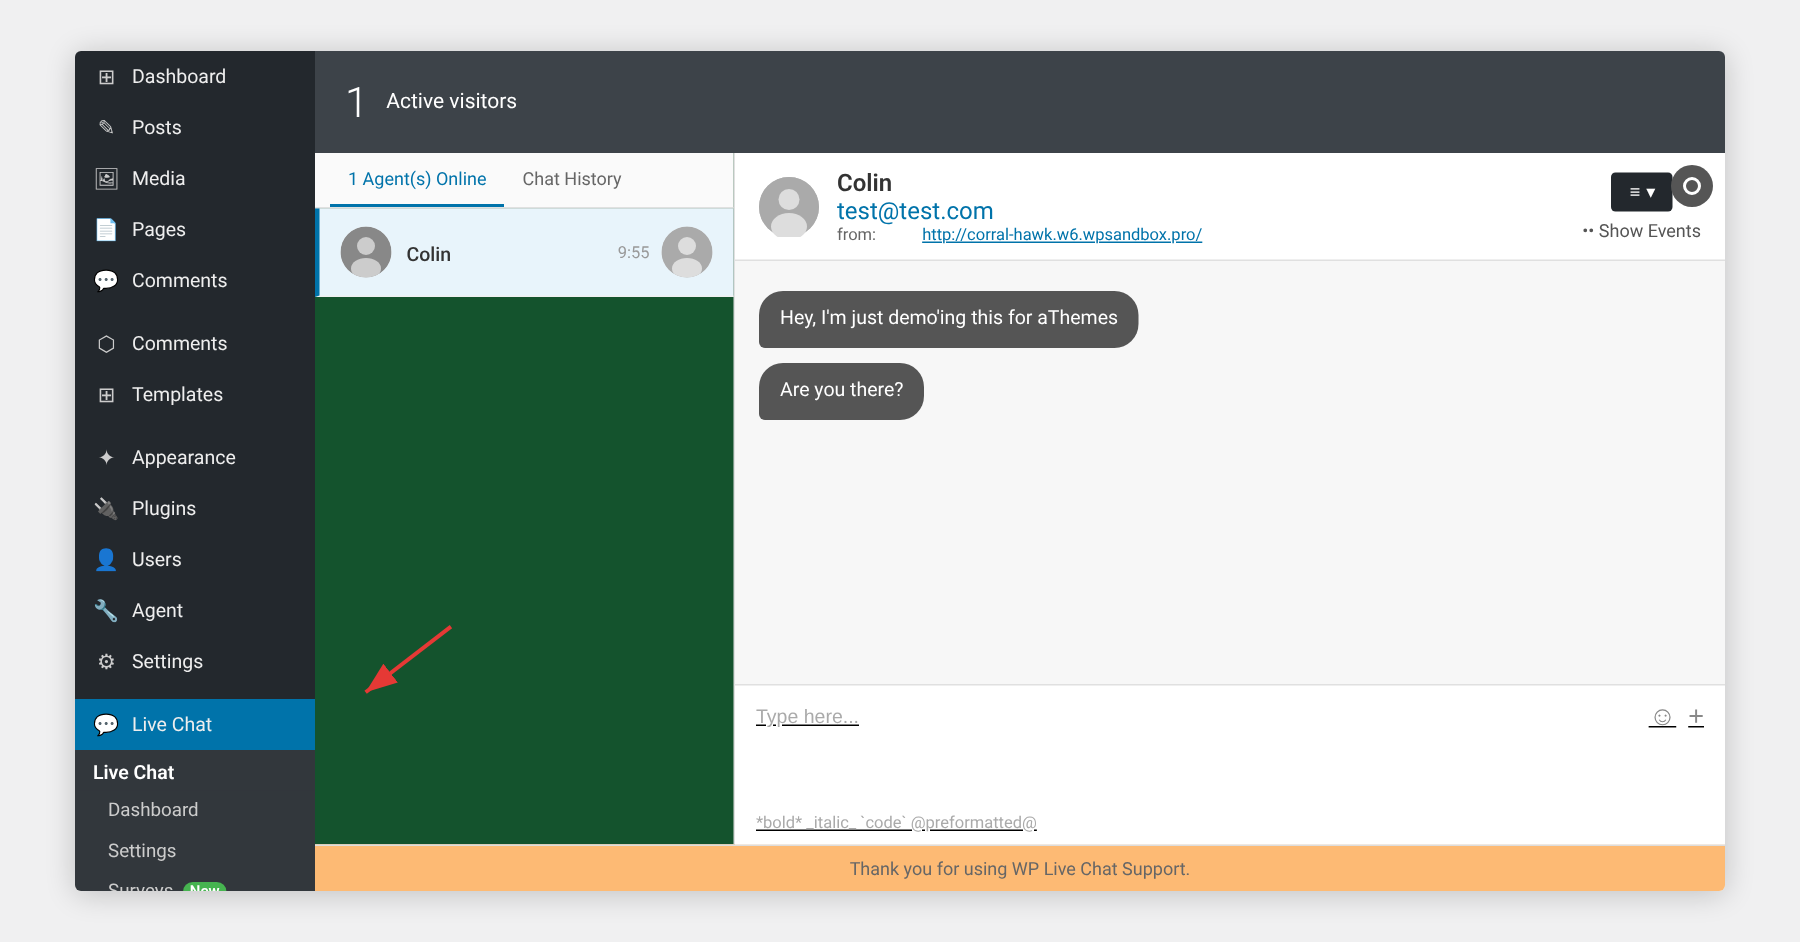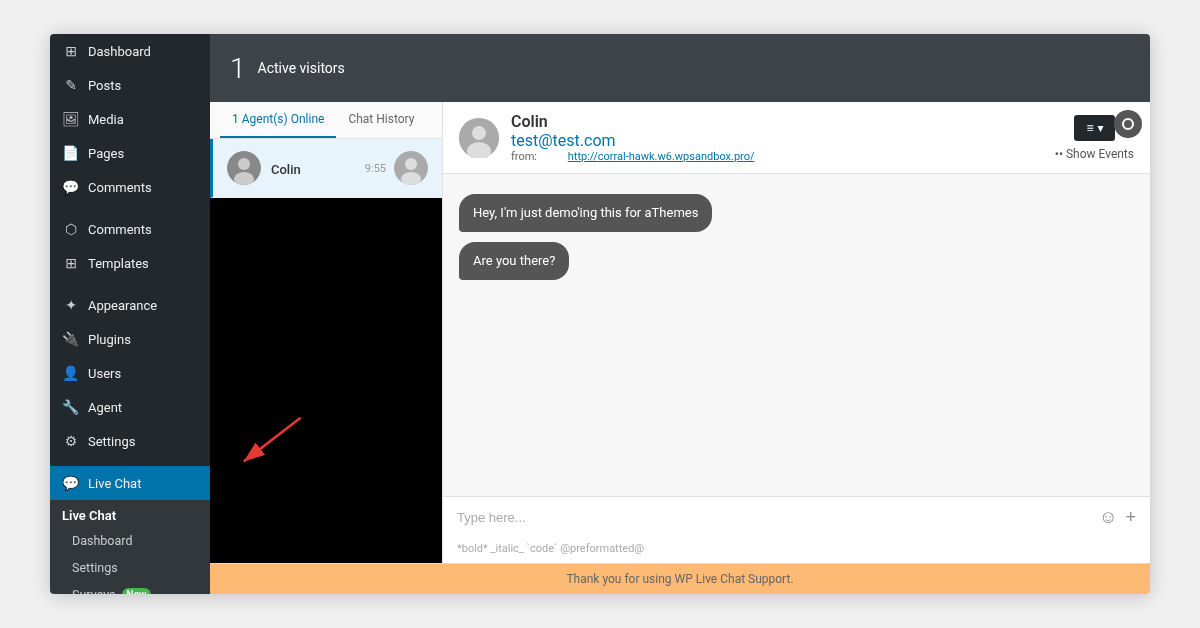--- a/index.html
+++ b/index.html
@@ -115,22 +115,22 @@
 
     
     .chat-wrapper {
       display: flex;
       flex: 1;
       overflow: hidden;
     }
 
     
     .chat-list {
-      width: 233px;
-      background: #000000;
+      width: 280px;
+      background: #14532d;
       border-right: 1px solid #e0e0e0;
       display: flex;
       flex-direction: column;
       flex-shrink: 0;
     }
 
     .chat-list-tabs {
       display: flex;
       border-bottom: 1px solid #e0e0e0;
       padding: 0 10px;
@@ -267,20 +267,21 @@
       background: #f0932b;
       color: #fff;
       align-self: flex-end;
       border-bottom-right-radius: 4px;
     }
 
     
     .chat-footer {
       background: #fff;
       border-top: 1px solid #e0e0e0;
+      text-decoration: underline;
     }
     .chat-input-area {
       display: flex;
       align-items: center;
       padding: 10px 14px;
       gap: 8px;
     }
     .chat-input {
       flex: 1;
       border: none;
@@ -299,20 +300,21 @@
       background: none;
       border: none;
       cursor: pointer;
       font-size: 18px;
       color: #888;
     }
     .chat-footer-hint {
       padding: 4px 14px 8px;
       font-size: 11px;
       color: #aaa;
+      margin-top: 40px;
     }
 
     
     .footer-bar {
       background: #fdba74;
       border-top: 1px solid #ddd;
       text-align: center;
       padding: 8px;
       font-size: 12px;
       color: #666;

